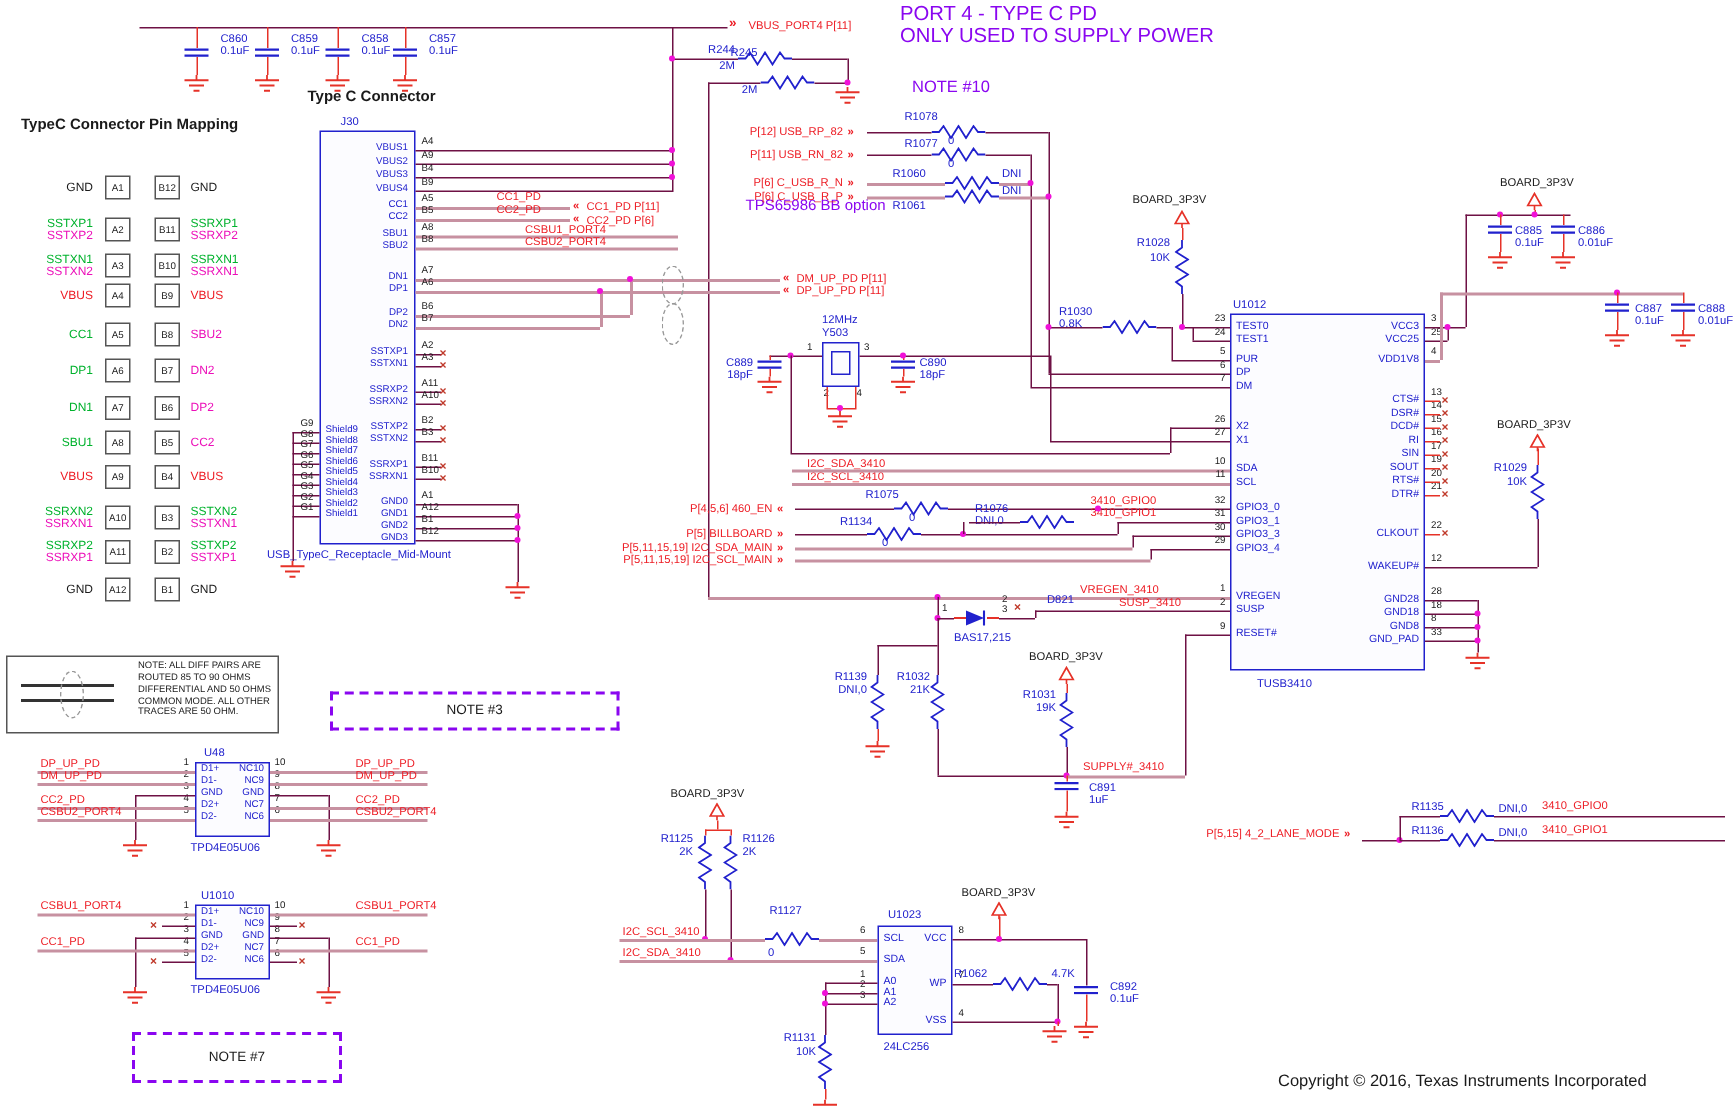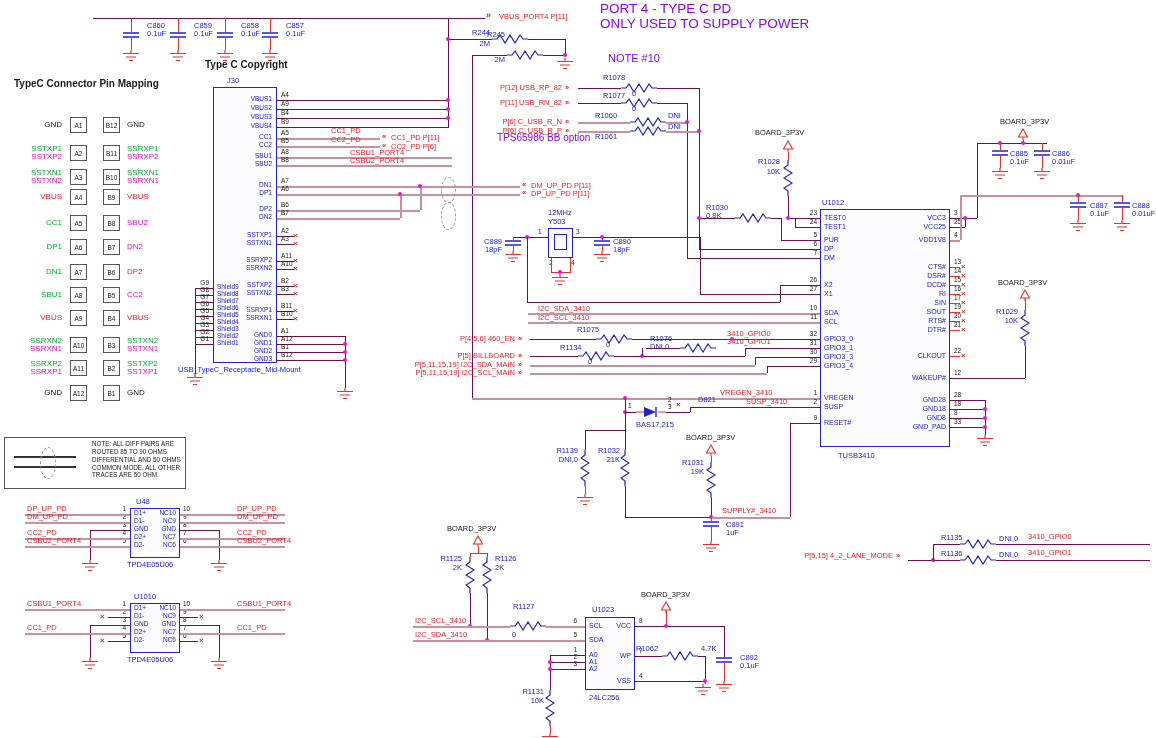--- a/index.html
+++ b/index.html
@@ -55,20 +55,21 @@
       </symbol>
   </defs>
 </svg>
 
 <div id="c">
 
   <div class="t pur f13" style="left:600px;top:2px">PORT 4 - TYPE C PD</div>
   <div class="t pur f13" style="left:600px;top:17px">ONLY USED TO SUPPLY POWER</div>
   <div class="t pur f11" style="left:608px;top:53px">NOTE #10</div>
   <div class="t pur f10" style="left:497px;top:133px">TPS65986 BB option</div>
+  <div class="t f11" style="left:852px;top:716px;width:300px">Copyright © 2016, Texas Instruments Incorporated</div>
 
   <i class="w" style="left:93px;top:18px;width:392px"></i>
   <i class="wv" style="left:448px;top:18px;height:110px"></i>
   <span class="t red f9 b" style="left:486px;top:11px">»</span>
   <div class="t red" style="left:499px;top:13px">VBUS_PORT4  P[11]</div>
 
   <i class="rw" style="left:131px;top:18px;height:14px"></i>
   <svg class="ic" style="left:122px;top:32px" width="18" height="6">
       <use href="#cp"></use>
     </svg>
@@ -252,21 +253,21 @@
       <div class="pml">
         <span class="blk">GND</span>
       </div>
       <span class="pmbox">A12</span>
       <span class="pmbox b2">B1</span>
       <div class="pmr">
         <span class="blk">GND</span>
       </div>
     </div>
 
-  <div class="t blk b f10" style="left:205px;top:60px">Type C Copyright</div>
+  <div class="t blk b f10" style="left:205px;top:60px">Type C Connector</div>
   <div class="t blu" style="left:227px;top:77px">J30</div>
   <div class="box" style="left:213px;top:87px;width:64px;height:276px"></div>
   <div class="t blu" style="left:178px;top:366px">USB_TypeC_Receptacle_Mid-Mount</div>
 
   <div class="t blu f65 tr" style="left:214px;top:96px;width:58px">VBUS1</div>
     <div class="t blk f65" style="left:281px;top:92px">A4</div>
     <i class="w" style="left:277px;top:100px;width:171px"></i>
   <div class="t blu f65 tr" style="left:214px;top:105px;width:58px">VBUS2</div>
     <div class="t blk f65" style="left:281px;top:101px">A9</div>
     <i class="w" style="left:277px;top:109px;width:171px"></i>
@@ -829,20 +830,26 @@
   <i class="w" style="left:14px;top:456px;width:62px;background:#333;height:1.5px"></i>
   <i class="w" style="left:14px;top:466px;width:62px;background:#333;height:1.5px"></i>
   <div class="ell" style="left:40px;top:447px;width:14px;height:30px"></div>
   <div class="t blk" style="left:92px;top:440px;font-size:6.3px;line-height:1.25">
     <span style="display:block">NOTE: ALL DIFF PAIRS ARE</span>
     <span style="display:block">ROUTED 85 TO 90 OHMS</span>
     <span style="display:block">DIFFERENTIAL AND 50 OHMS</span>
     <span style="display:block">COMMON MODE. ALL OTHER</span>
     <span style="display:block">TRACES ARE 50 OHM.</span>
   </div>
+  <div class="nb" style="left:220px;top:461px;width:193px;height:26px">
+      <span class="t blk f9" style="position:static">NOTE #3</span>
+    </div>
+  <div class="nb" style="left:88px;top:688px;width:140px;height:34px">
+      <span class="t blk f9" style="position:static">NOTE #7</span>
+    </div>
 
   <div class="t blu" style="left:136px;top:498px">U48</div>
   <div class="box" style="left:130px;top:508px;width:50px;height:50px"></div>
   <div class="t blu" style="left:127px;top:561px">TPD4E05U06</div>
   <div class="t blk f65 tr" style="left:116px;top:506px;width:10px">1</div>
     <div class="t blu f65" style="left:134px;top:510px">D1+</div>
   <div class="t blk f65 tr" style="left:116px;top:514px;width:10px">2</div>
     <div class="t blu f65" style="left:134px;top:518px">D1-</div>
   <div class="t blk f65 tr" style="left:116px;top:522px;width:10px">3</div>
     <div class="t blu f65" style="left:134px;top:526px">GND</div>

